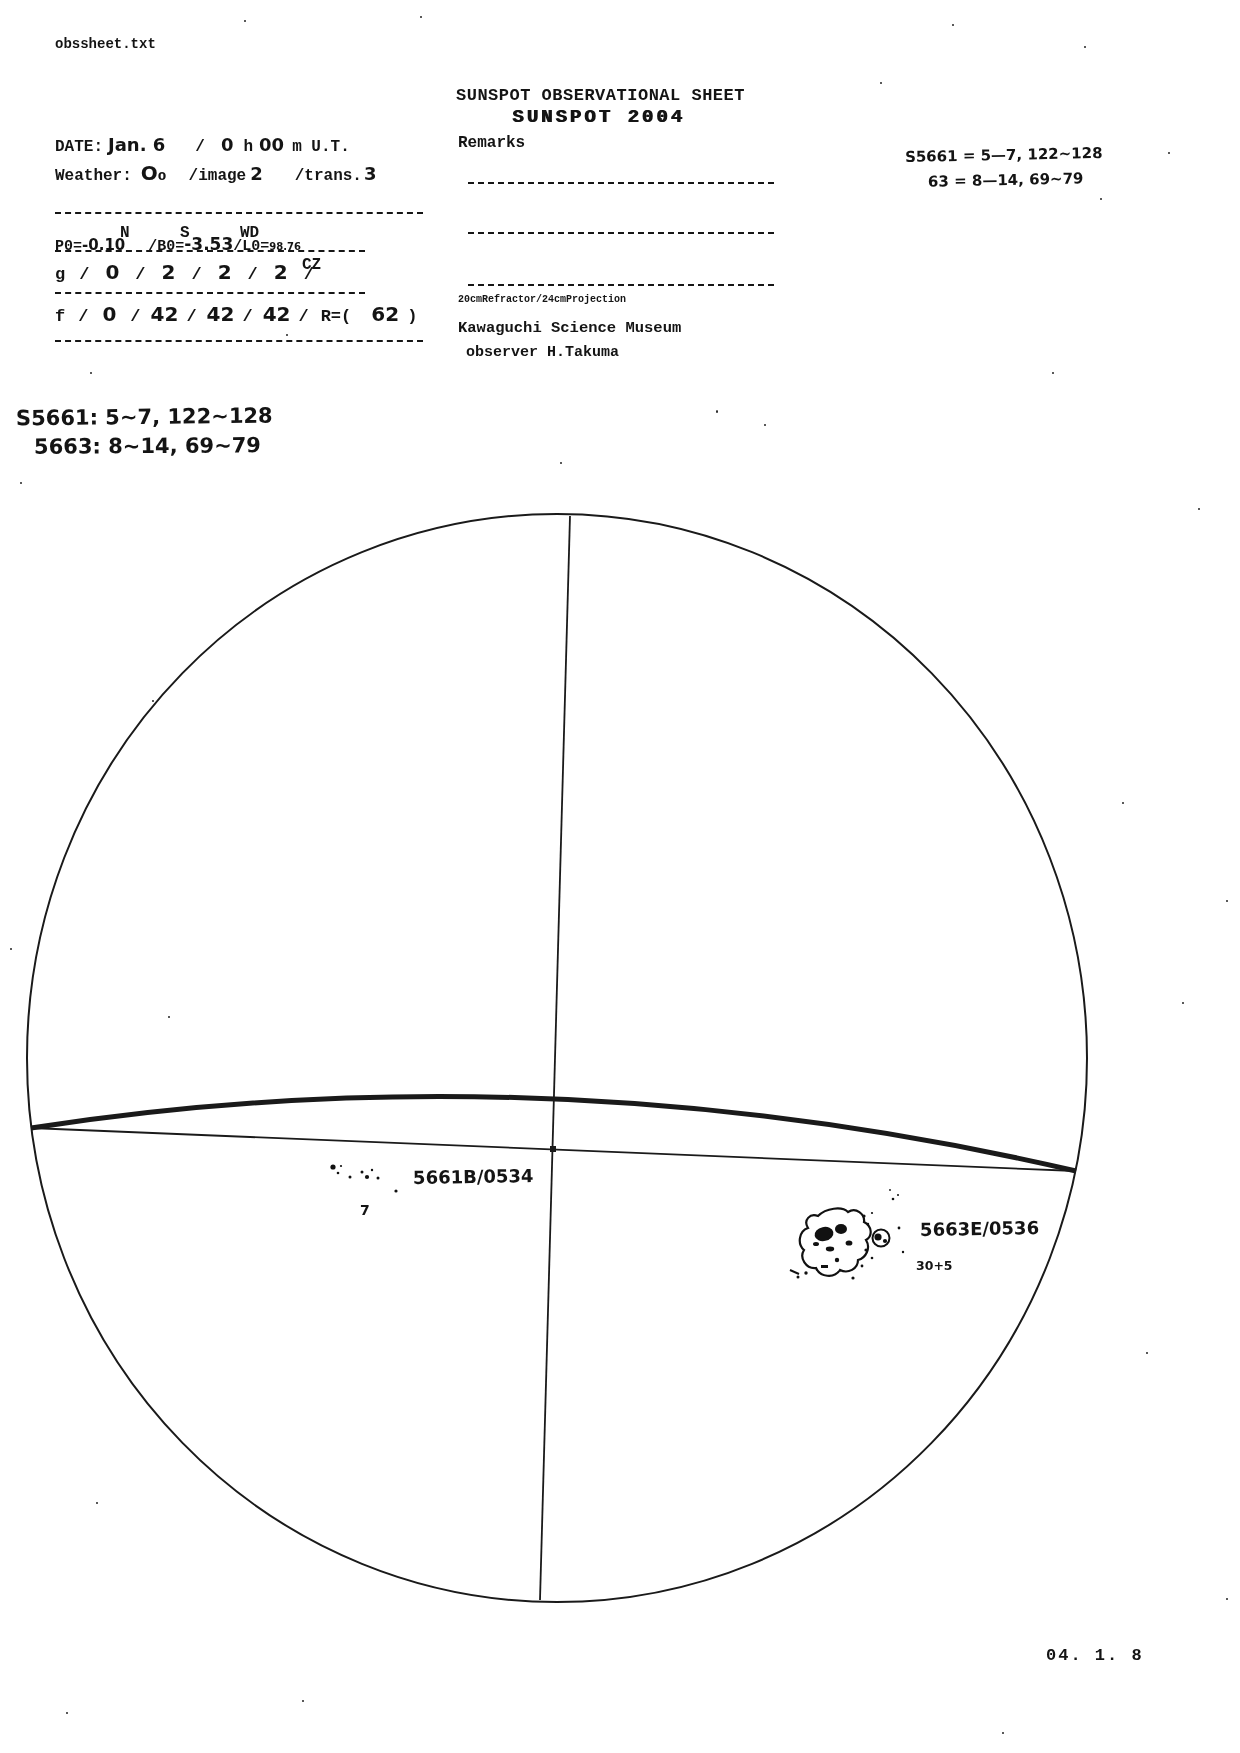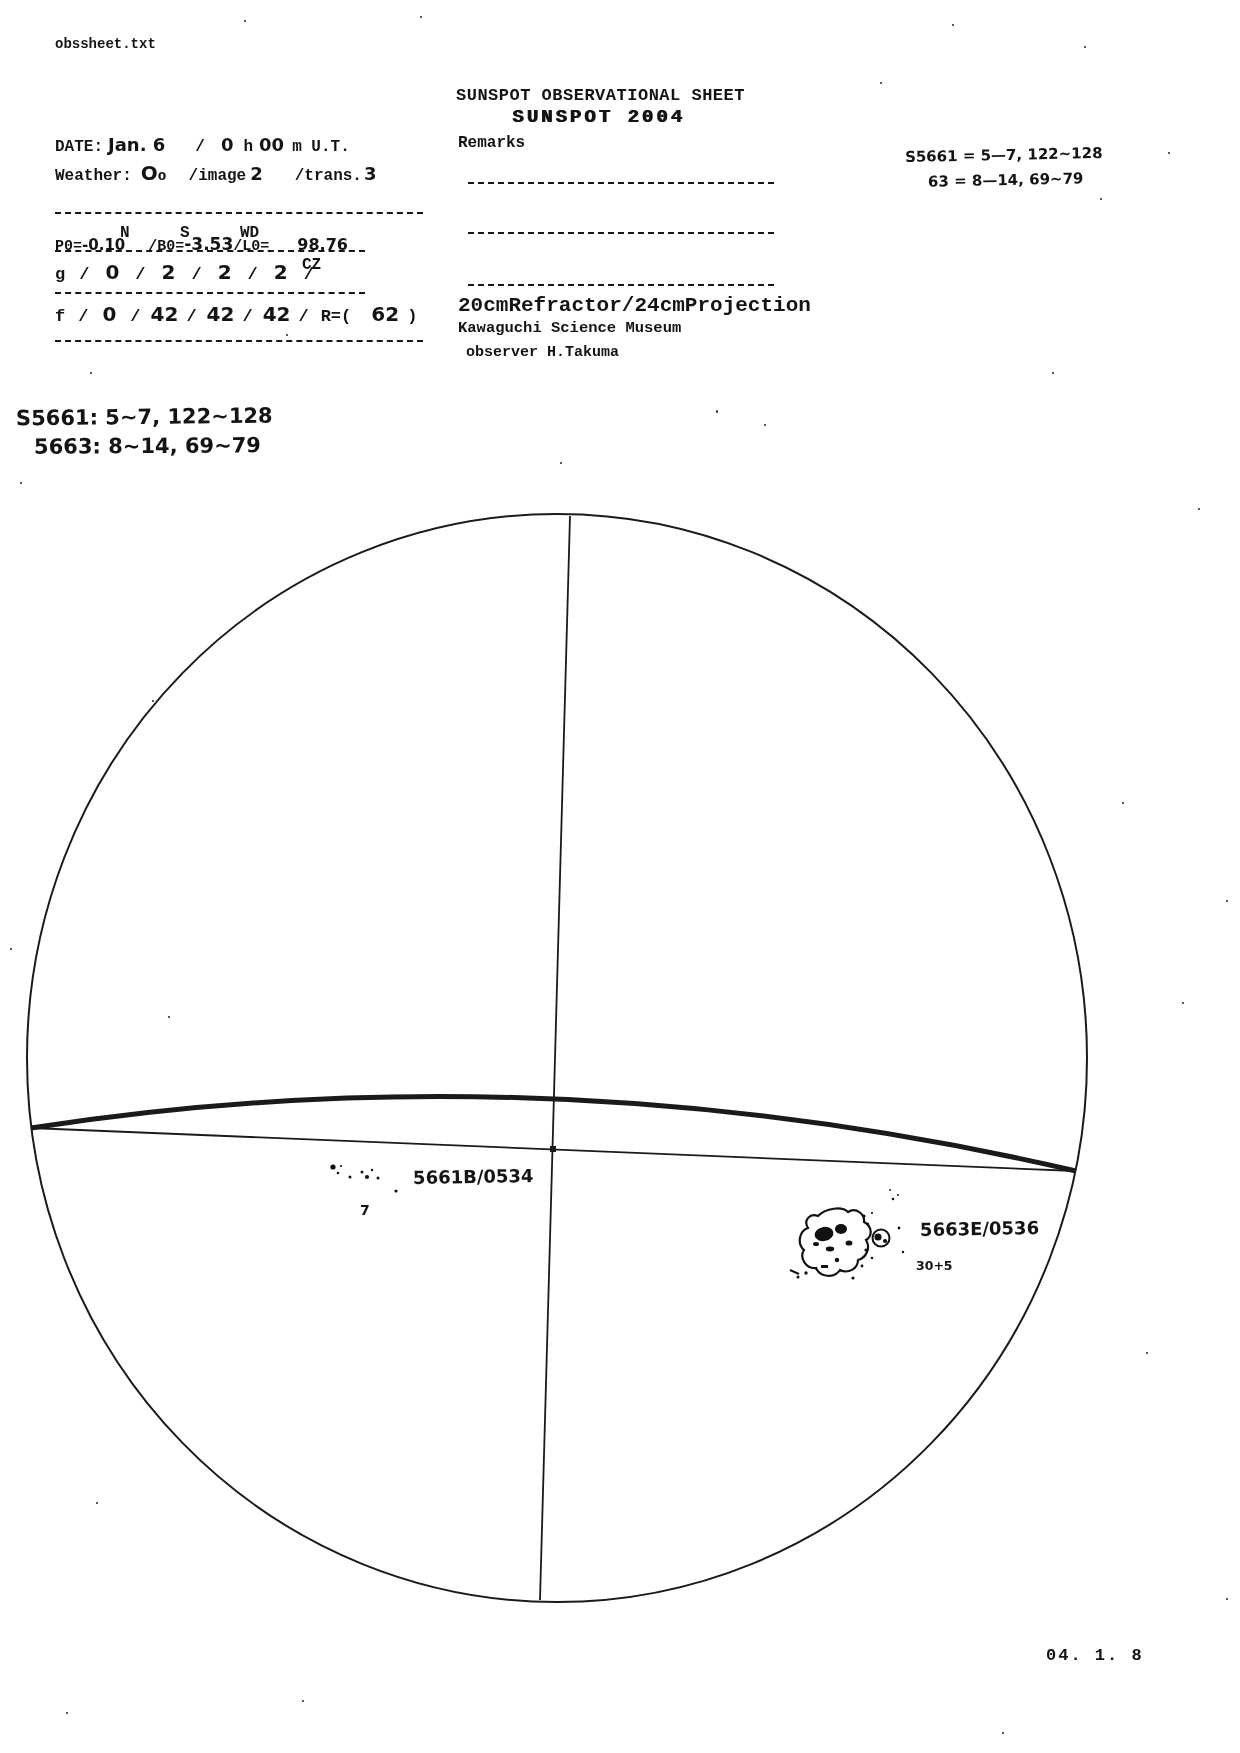--- a/index.html
+++ b/index.html
@@ -99,21 +99,21 @@
     <span class="mono t16" style="margin-left:32px;">/trans.</span>
     <span class="hw hw18" style="margin-left:2px;">3</span>
   </div>
 
   <div class="abs row" style="left:55px;top:190px;">
     <span class="mono t15">P0=</span>
     <span class="hw" style="font-size:15px;">-0.10</span>
     <span class="mono t15" style="margin-left:23px;">/B0=</span>
     <span class="hw" style="font-size:17px;margin-top:44px;">-3.53</span>
     <span class="mono t15">/L0=</span>
-    <span class="hw" style="font-size:16px;margin-left:28px;">98.76</span>
+    <span class="hw" style="font-size:10px;">98.76</span>
   </div>
 
   <div class="dash" style="left:55px;top:212px;width:368px;"></div>
   <div class="abs mono t16" style="left:120px;top:224px;">N</div>
   <div class="abs mono t16" style="left:180px;top:224px;">S</div>
   <div class="abs mono t16" style="left:240px;top:224px;">WD</div>
   <div class="abs mono t16" style="left:302px;top:236px;margin-top:20px;">CZ</div>
   <div class="dash" style="left:55px;top:250px;width:310px;"></div>
 
   <div class="abs row" style="left:55px;top:260px;">
@@ -147,21 +147,21 @@
   </div>
   <div class="dash" style="left:55px;top:340px;width:368px;"></div>
 
   <div class="abs hw" style="left:16px;top:405px;font-size:21px;transform:rotate(-0.6deg);">S5661: 5~7, 122~128</div>
   <div class="abs hw" style="left:34px;top:434px;font-size:21px;transform:rotate(-0.4deg);">5663: 8~14, 69~79</div>
 
   <div class="abs mono t16" style="left:458px;top:134px;">Remarks</div>
   <div class="dash" style="left:468px;top:182px;width:306px;"></div>
   <div class="dash" style="left:468px;top:232px;width:306px;"></div>
   <div class="dash" style="left:468px;top:284px;width:306px;"></div>
-  <div class="abs mono" style="left:458px;top:294px;font-size:21px;text-align:center;">20cmRefractor/24cmProjection</div>
+  <div class="abs mono" style="left:458px;top:294px;font-size:10px;text-align:center;">20cmRefractor/24cmProjection</div>
   <div class="abs mono" style="left:458px;top:319px;font-size:15.5px;">Kawaguchi Science Museum</div>
   <div class="abs mono" style="left:466px;top:344px;font-size:15px;">observer H.Takuma</div>
 
   <div class="abs hw" style="left:905px;top:146px;font-size:15px;transform:rotate(-1.2deg);">S5661 = 5—7, 122~128</div>
   <div class="abs hw" style="left:928px;top:171px;font-size:15px;transform:rotate(-1.2deg);">63 = 8—14, 69~79</div>
 
   <div class="abs hw" style="left:413px;top:1166px;font-size:18px;transform:rotate(-1deg);">5661B/0534</div>
   <div class="abs hw" style="left:360px;top:1202px;font-size:14px;">7</div>
   <div class="abs hw" style="left:920px;top:1218px;font-size:18px;transform:rotate(-1deg);">5663E/0536</div>
   <div class="abs hw" style="left:916px;top:1258px;font-size:12.5px;">30+5</div>

